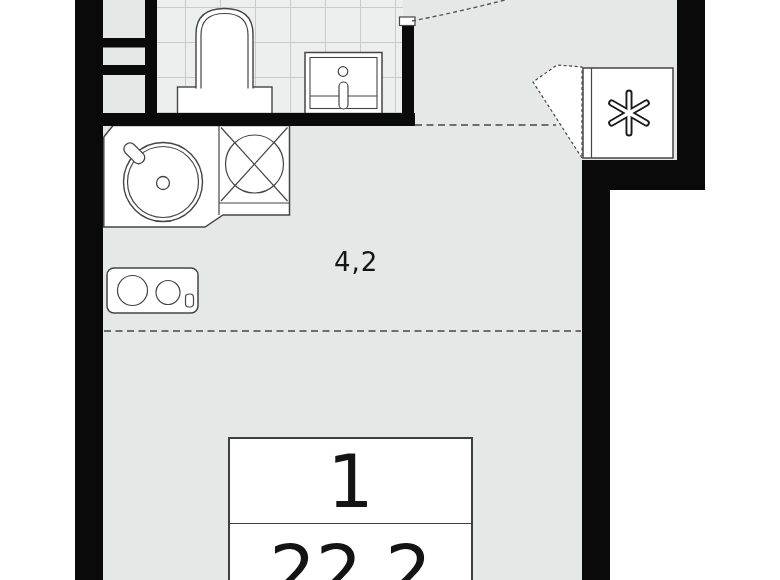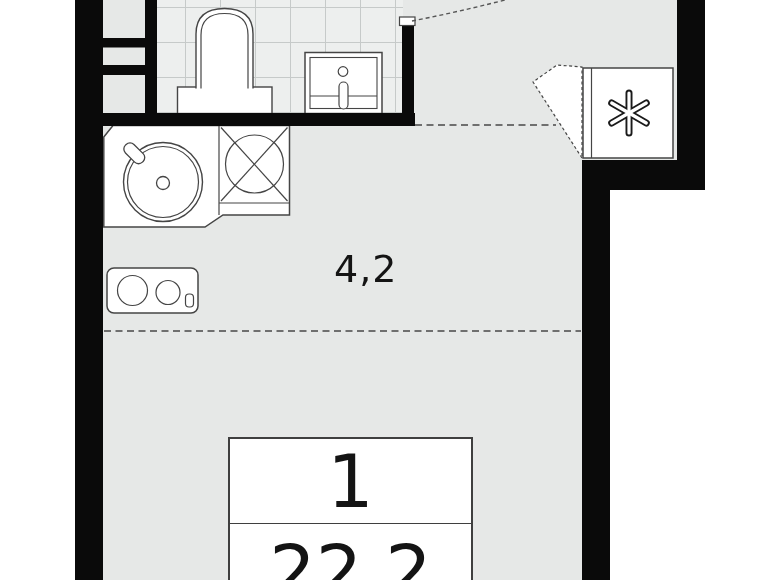--- a/index.html
+++ b/index.html
@@ -29,21 +29,21 @@
   .dashz{fill:none;stroke:var(--c-dash);stroke-width:2;stroke-dasharray:7 4.5;}
   .tilebg{fill:var(--c-tile_bg);}
   .tile-line{fill:none;stroke:var(--c-tile_line);stroke-width:1;}
   .wedge{fill:var(--c-white);stroke:var(--c-outline);stroke-width:1.2;stroke-dasharray:3 2.5;}
   .arc{fill:none;stroke:#555;stroke-width:1.4;stroke-dasharray:4 3;}
   .ast-b{stroke:#1a1a1a;stroke-width:7;stroke-linecap:round;}
   .ast-w{stroke:#ffffff;stroke-width:3.2;stroke-linecap:round;}
 
   
   .lbl{position:absolute;z-index:2;white-space:nowrap;}
-  #kitchen-area{left:334px;top:247px;font-size:38px;font-weight:500;letter-spacing:1px;}
+  #kitchen-area{left:334px;top:247px;font-size:26px;font-weight:500;letter-spacing:1px;}
   #unit-box{
     position:absolute;z-index:2;left:228px;top:437px;width:245px;height:205px;
     background:var(--c-white);border:2px solid var(--c-box_border);box-sizing:border-box;
   }
   #unit-number{
     height:84px;border-bottom:1.5px solid var(--c-box_border);
     display:flex;align-items:center;justify-content:center;
     font-size:73px;line-height:1;
   }
   #unit-area{

